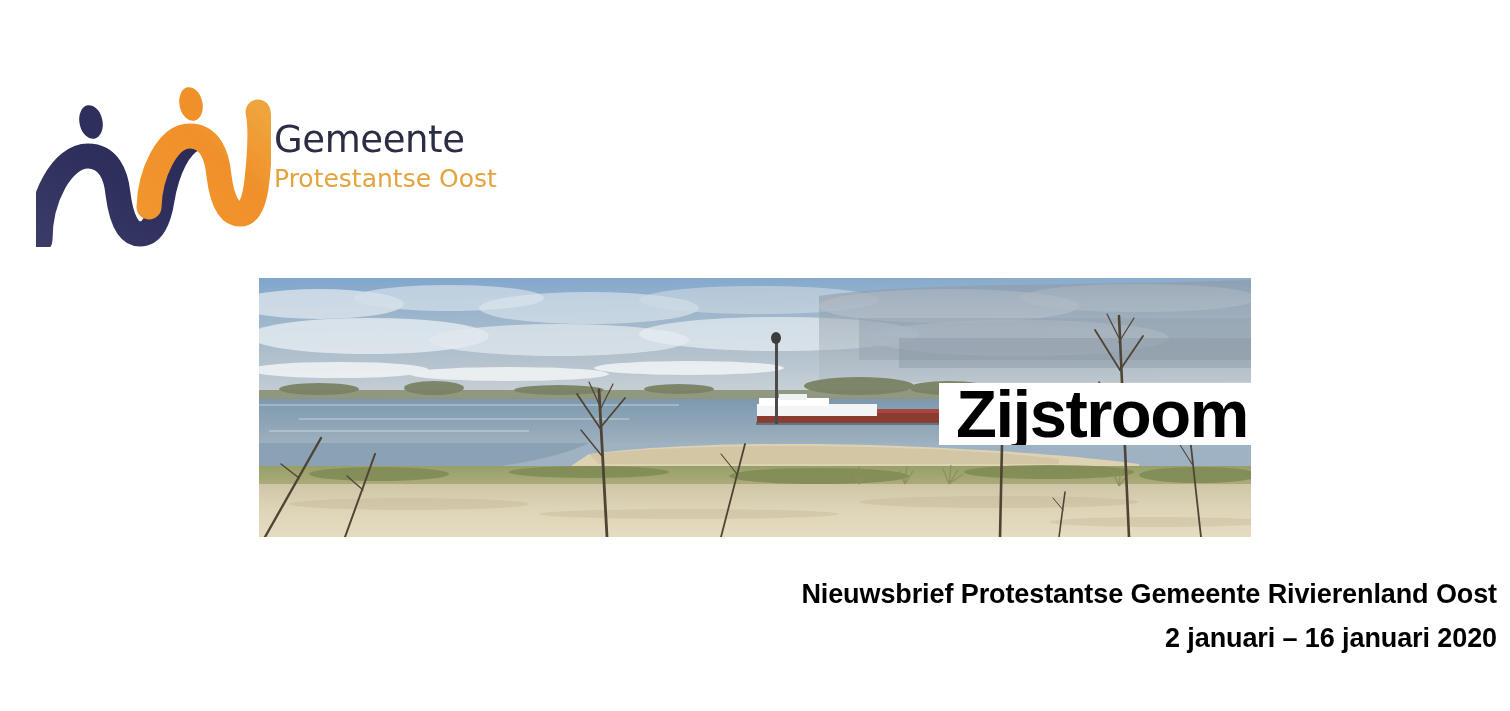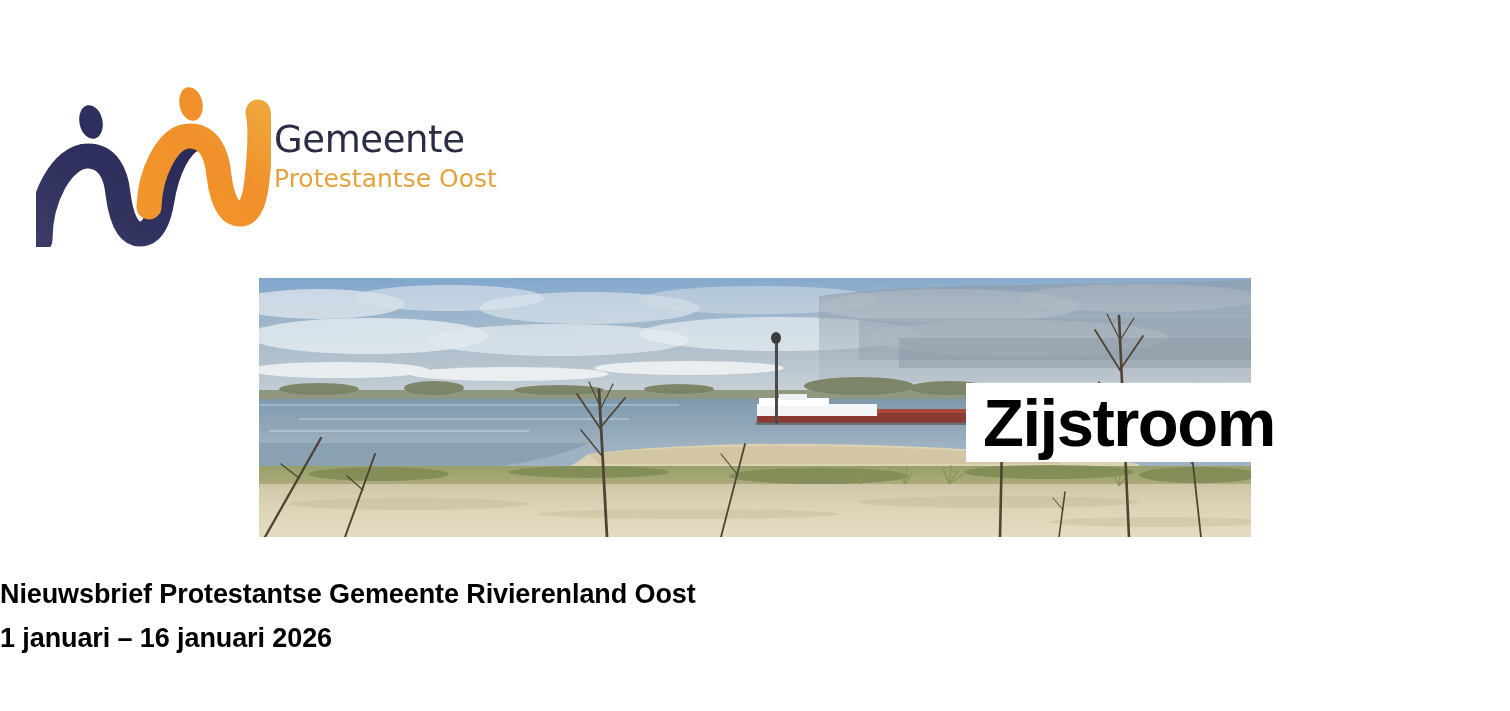--- a/index.html
+++ b/index.html
@@ -93,45 +93,44 @@
     overflow: hidden;
     background: #9fb2c4;
   }
   #photo svg { display: block; width: 992px; height: 259px; }
 
   #title-plate {
     position: absolute;
     left: 939px;
     top: 383px;
     width: 312px;
-    height: 79px;
+    height: 62px;
     background: #ffffff;
     display: flex;
     align-items: center;
     overflow: hidden;
-    margin-left: 27px;
   }
   #title-plate-text {
     font-family: "Liberation Sans", sans-serif;
     font-size: 67px;
     font-weight: bold;
     color: #000000;
     letter-spacing: -1.5px;
     line-height: 70px;
     padding-left: 17px;
     white-space: nowrap;
   }
 
   
   #caption {
     position: absolute;
     left: 0;
     top: 572px;
     width: 1497px;
-    text-align: left;
+    text-align: right;
   }
   .caption-line {
     font-family: "Liberation Sans", sans-serif;
     font-size: 27px;
     font-weight: bold;
     color: #000000;
     line-height: 44px;
     letter-spacing: -0.1px;
     white-space: nowrap;
   }
@@ -334,14 +333,14 @@
     </g>
   </svg>
 </div>
 
 <div id="title-plate">
   <span id="title-plate-text">Zijstroom</span>
 </div>
 
 <div id="caption">
   <div class="caption-line">Nieuwsbrief Protestantse Gemeente Rivierenland Oost</div>
-  <div class="caption-line">1 januari  –  16 januari 2026</div>
+  <div class="caption-line">2 januari  –  16 januari 2020</div>
 </div>
 
 </body></html>

